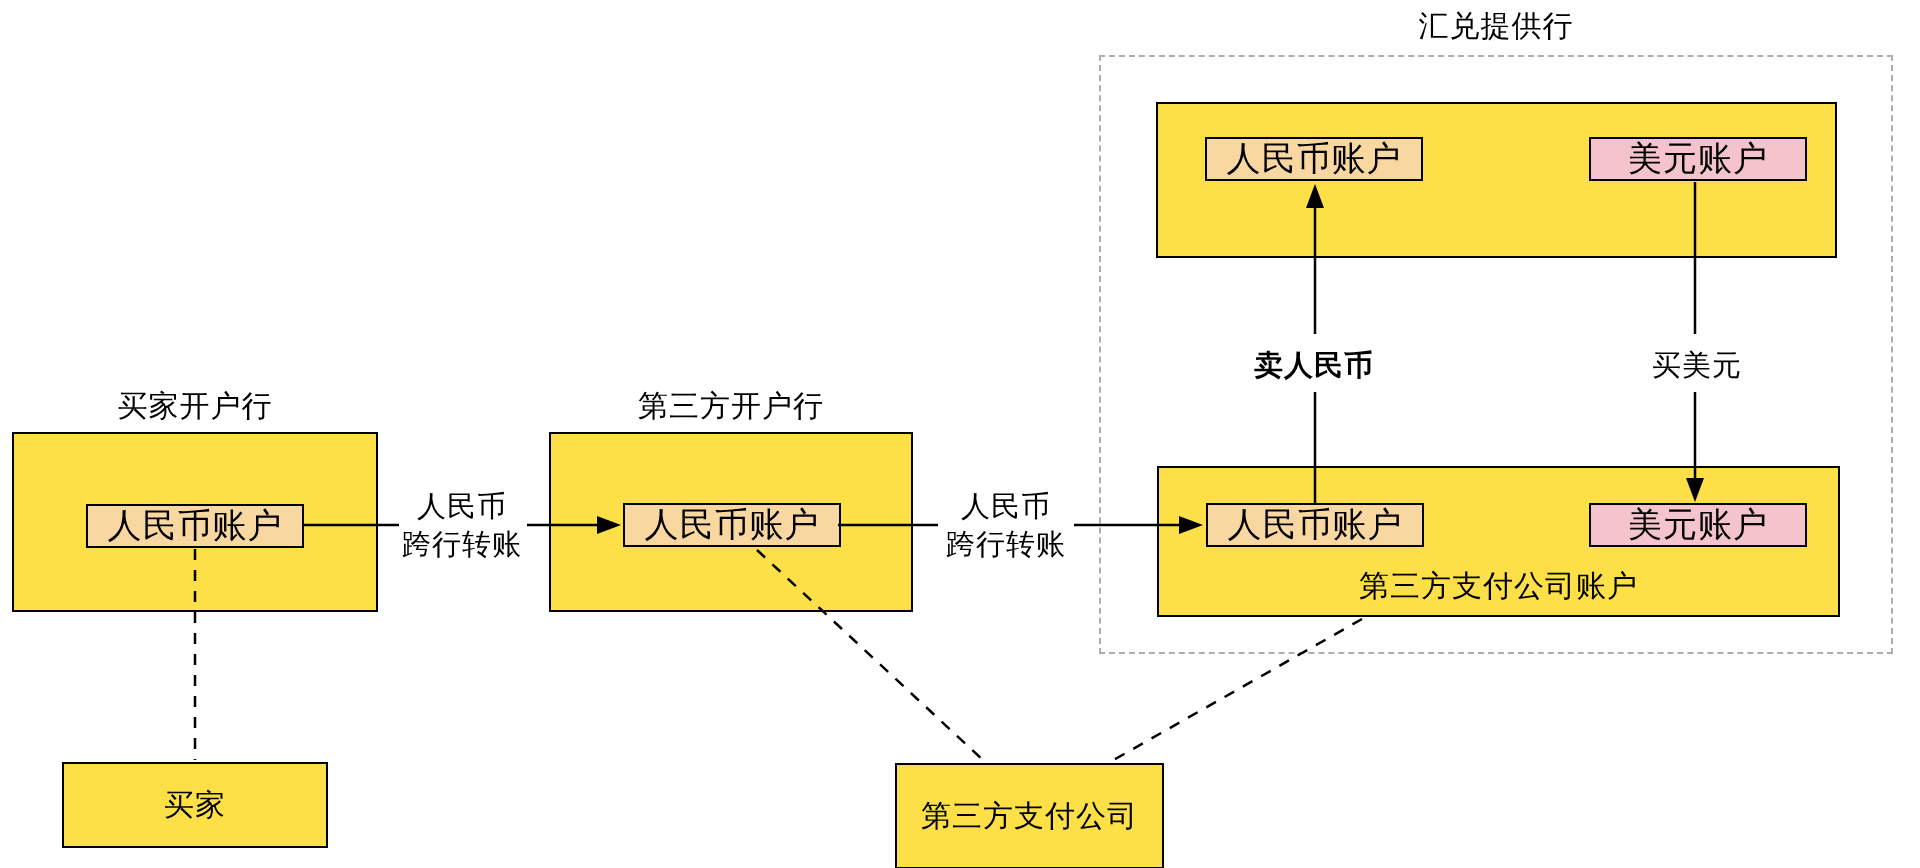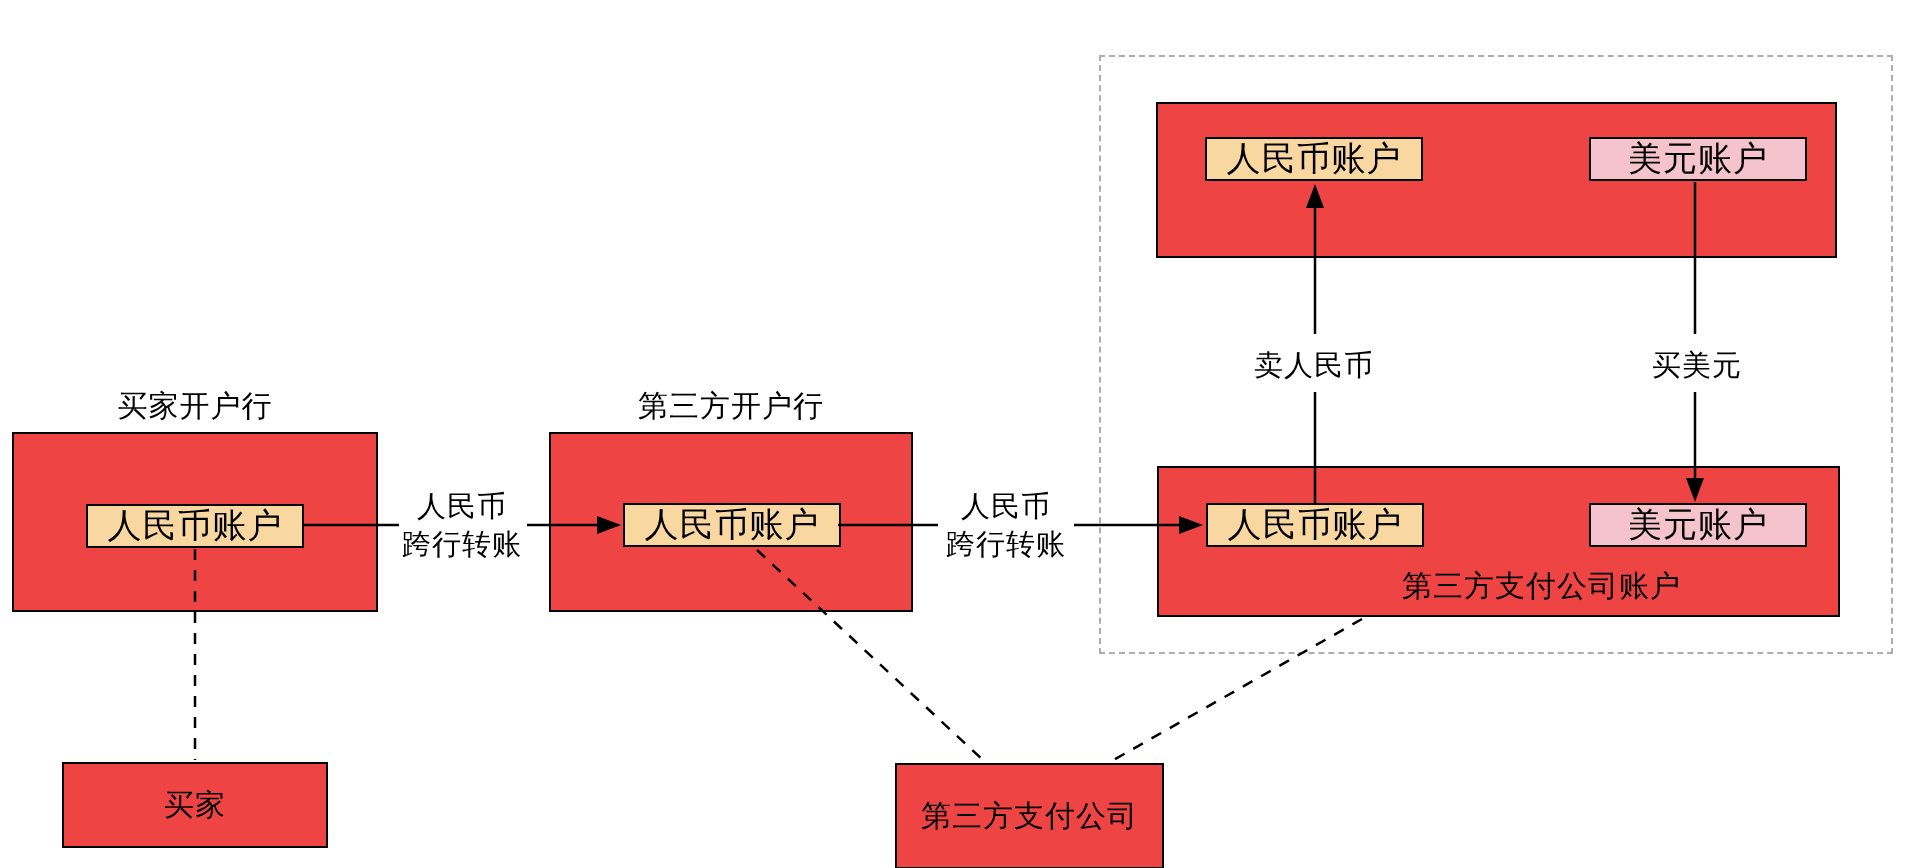--- a/index.html
+++ b/index.html
@@ -6,21 +6,21 @@
   #canvas{
     position:relative;
     width:1920px;height:868px;
     background:#ffffff;
     font-family:"Liberation Sans", sans-serif;
     color:#000;
     overflow:hidden;
   }
   .box{
     position:absolute;
-    background:#ef4444;
+    background:#fde047;
     border:2.5px solid #000;
     box-sizing:border-box;
   }
   .dashed-container{
     position:absolute;
     border:2.5px dashed #adadad;
     box-sizing:border-box;
     background:transparent;
   }
   .acct{
@@ -61,44 +61,45 @@
 <div id="canvas" style="background: rgb(255, 255, 255);">
 
   <div class="lbl" style="left:12px;top:386px;width:366px;">买家开户行</div>
   <div class="box" style="left:12px;top:432px;width:366px;height:180px;"></div>
   <div class="acct acct-rmb" style="left: 86px; top: 504px; width: 218px; height: 44px; background: rgb(249, 215, 160);">人民币账户</div>
 
   <div class="lbl" style="left:549px;top:386px;width:364px;">第三方开户行</div>
   <div class="box" style="left:549px;top:432px;width:364px;height:180px;"></div>
   <div class="acct acct-rmb" style="left: 623px; top: 503px; width: 218px; height: 44px; background: rgb(249, 215, 160);">人民币账户</div>
 
+  <div class="lbl" style="left:1099px;top:6px;width:794px;">汇兑提供行</div>
   <div class="dashed-container" style="left:1099px;top:55px;width:794px;height:599px;"></div>
 
   <div class="box" style="left:1156px;top:102px;width:681px;height:156px;"></div>
   <div class="acct acct-rmb" style="left: 1205px; top: 137px; width: 218px; height: 44px; background: rgb(249, 215, 160);">人民币账户</div>
   <div class="acct acct-usd" style="left: 1589px; top: 137px; width: 218px; height: 44px; background: rgb(245, 195, 204);">美元账户</div>
 
   <div class="box" style="left:1157px;top:466px;width:683px;height:151px;"></div>
   <div class="acct acct-rmb" style="left: 1206px; top: 503px; width: 218px; height: 44px; background: rgb(249, 215, 160);">人民币账户</div>
   <div class="acct acct-usd" style="left: 1589px; top: 503px; width: 218px; height: 44px; background: rgb(245, 195, 204);">美元账户</div>
-  <div class="lbl" style="left:1157px;top:566px;width:683px;margin-left:43px;">第三方支付公司账户</div>
+  <div class="lbl" style="left:1157px;top:566px;width:683px;">第三方支付公司账户</div>
 
   <div class="box center-text" style="left:62px;top:762px;width:266px;height:86px;">买家</div>
 
   <div class="box center-text" style="left:895px;top:763px;width:269px;height:106px;">第三方支付公司</div>
 
   <div class="edge-label" style="left:377px;top:487px;width:170px;">
     <div>人民币</div>
     <div>跨行转账</div>
   </div>
   <div class="edge-label" style="left:921px;top:487px;width:170px;">
     <div>人民币</div>
     <div>跨行转账</div>
   </div>
-  <div class="edge-label" style="left:1244px;top:346px;width:140px;">卖人民币</div>
+  <div class="edge-label" style="left:1244px;top:346px;width:140px;font-weight:bold;">卖人民币</div>
   <div class="edge-label" style="left:1627px;top:346px;width:140px;">买美元</div>
 
   <svg id="edges" width="1920" height="868" viewBox="0 0 1920 868">
 
     <line x1="304" y1="525" x2="399" y2="525" stroke="#000" stroke-width="2.5"></line>
     <line x1="527" y1="525" x2="600" y2="525" stroke="#000" stroke-width="2.5"></line>
     <polygon points="621,525 597,516 597,534" fill="#000"></polygon>
 
     <line x1="838" y1="525" x2="938" y2="525" stroke="#000" stroke-width="2.5"></line>
     <line x1="1074" y1="525" x2="1181" y2="525" stroke="#000" stroke-width="2.5"></line>

